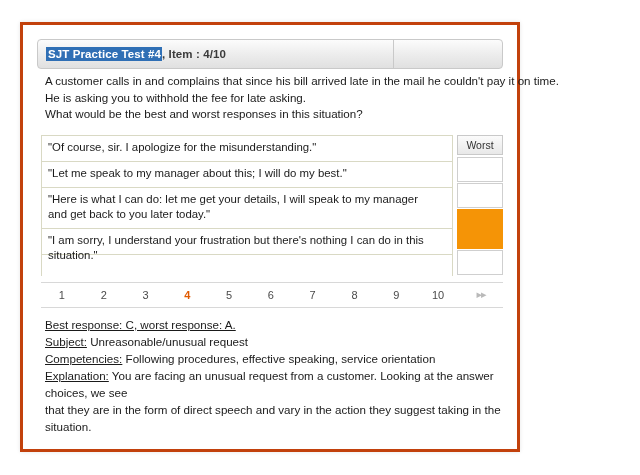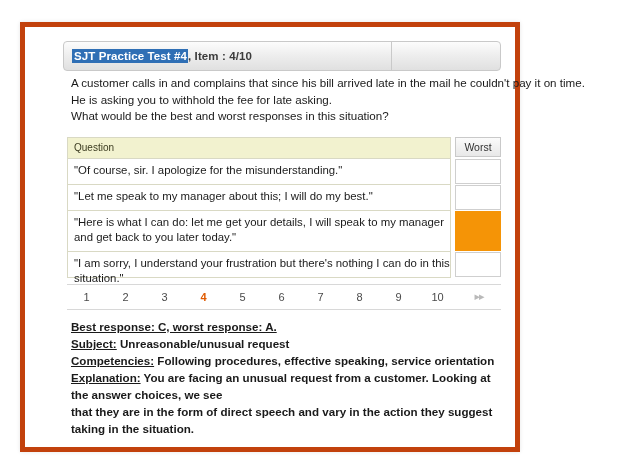--- a/index.html
+++ b/index.html
@@ -13,24 +13,23 @@
     font-family: "Liberation Sans", sans-serif;
     overflow: hidden;
   }
   #app {
     position: absolute;
     left: 20px;
     top: 22px;
     width: 500px;
     height: 430px;
     background: #ffffff;
-    border: 5px solid #c2410c;
+    border: 3px solid #c2410c;
     box-shadow: 0 0 4px rgba(0,0,0,0.10);
     box-sizing: border-box;
-    padding-left: 24px;
   }
   
   .header {
     display: flex;
     align-items: stretch;
     margin: 14px 14px 0 14px;
     height: 28px;
     background: linear-gradient(to bottom, #fcfcfc 0%, #ededed 50%, #e0e0e0 100%);
     border: 1px solid #c9c9c9;
     border-radius: 4px;
@@ -151,21 +150,21 @@
     letter-spacing: -1px;
   }
   
   .feedback {
     margin: 8px 14px 0 22px;
     font-size: 11.6px;
     color: #1a1a1a;
     line-height: 17px;
   }
   .feedback .u { text-decoration: underline; }
-  .feedback p { margin: 0; font-weight: bold; }
+  .feedback p { margin: 0; }
 </style>
 </head>
 <body>
 
 <div id="app">
 
   <div class="header">
     <div class="header-title">
       <span class="sel">SJT Practice Test #4</span>
         <span>, Item : 4/10</span>
@@ -175,21 +174,20 @@
 
   <div class="stem">
     <div>A customer calls in and complains that since his bill arrived late in the mail he couldn't pay it on time.</div>
     <div>He is asking you to withhold the fee for late asking.</div>
     <div>What would be the best and worst responses in this situation?</div>
   </div>
 
   <div class="qtable">
 
     <div class="qcol">
-      <div class="qhead">Question</div>
       <div class="qrow h1">"Of course, sir. I apologize for the misunderstanding."</div>
       <div class="qrow h1">"Let me speak to my manager about this; I will do my best."</div>
       <div class="qrow h2" style="white-space: pre-line;">"Here is what I can do: let me get your details, I will speak to my manager
  and get back to you later today."</div>
       <div class="qrow h1">"I am sorry, I understand your frustration but there's nothing I can do in this situation."</div>
     </div>
 
     <div class="scol">
       <div class="shead">Worst</div>
       <div class="scell"></div>

